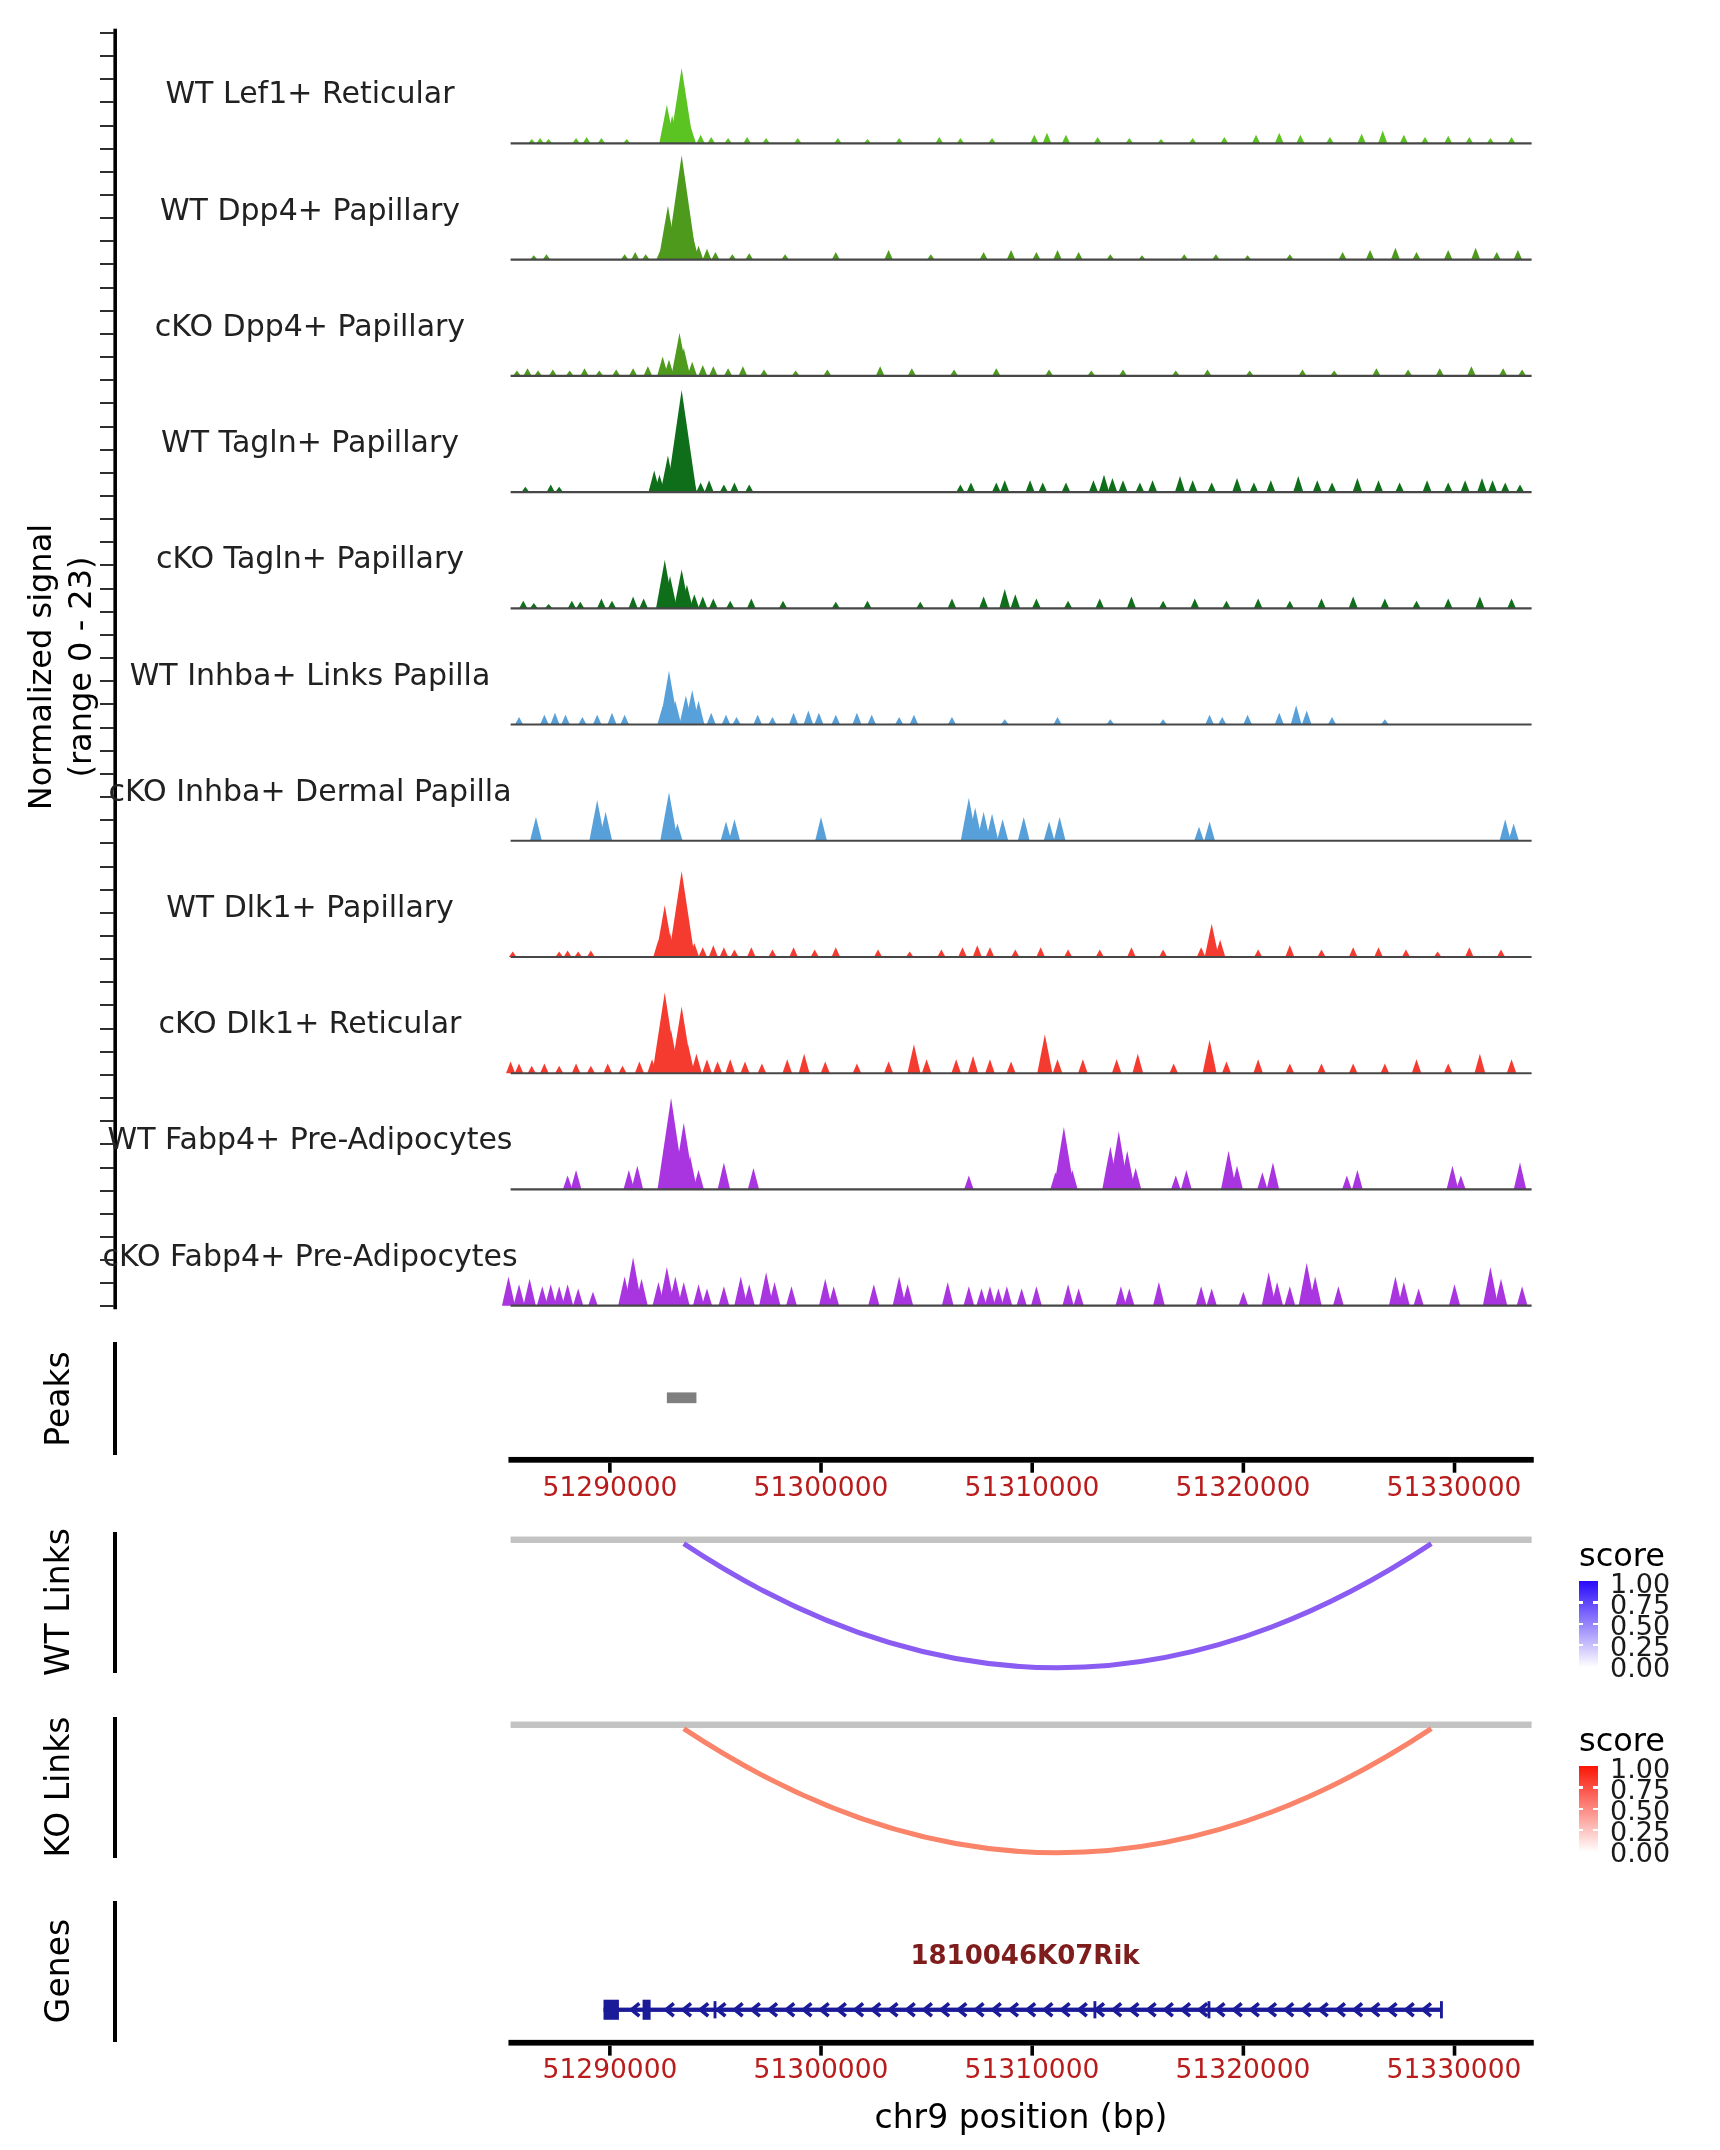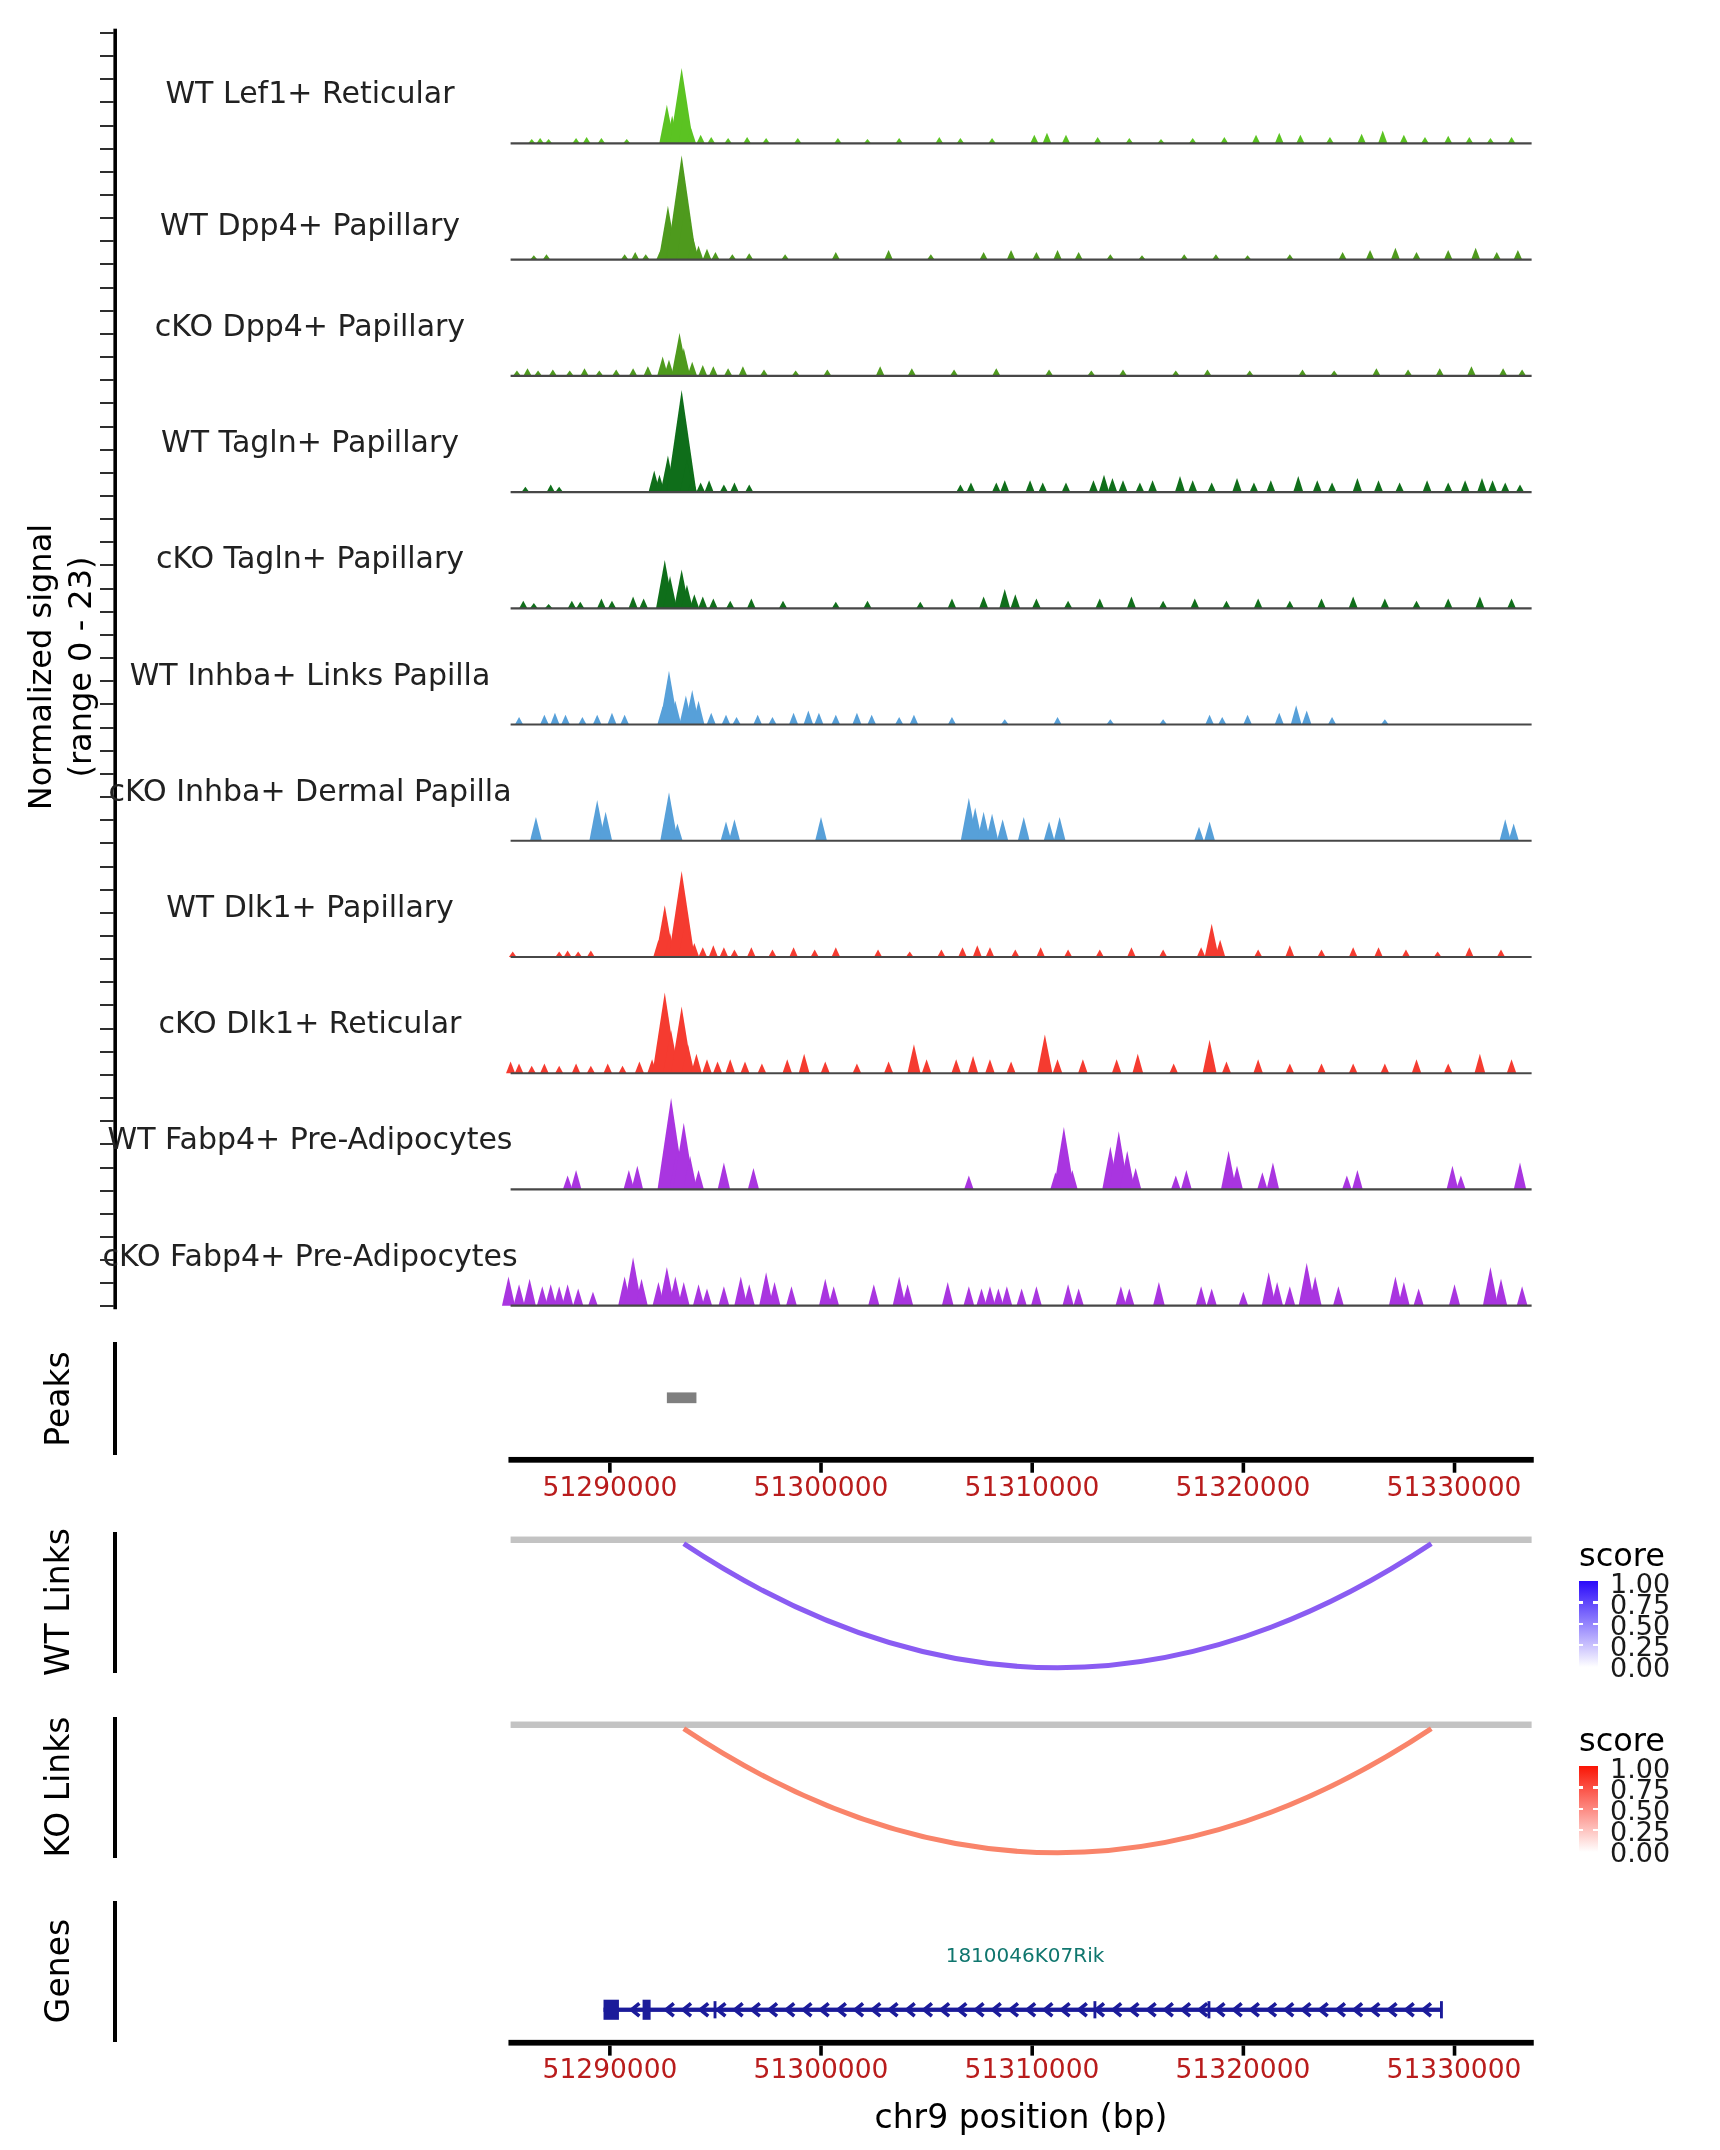--- a/index.html
+++ b/index.html
@@ -11,22 +11,22 @@
   .ticklab{position:absolute;transform:translate(-50%,-50%);font-size:26.5px;
            color:#b91c1c;white-space:nowrap;}
   .seclabel{position:absolute;transform:translate(-50%,-50%) rotate(-90deg);
             font-size:33px;color:#000;white-space:nowrap;}
   .ytitle{position:absolute;left:60px;top:667px;
           transform:translate(-50%,-50%) rotate(-90deg);
           font-size:32px;color:#000;text-align:center;line-height:1.25;white-space:nowrap;}
   .bracket{position:absolute;left:113px;width:3.6px;background:#000;}
   .axtitle{position:absolute;transform:translate(-50%,-50%);font-size:33px;color:#000;
            white-space:nowrap;}
-  .genelab{position:absolute;transform:translate(-50%,-50%);font-size:20px;color:#0f766e;
-           white-space:nowrap;}
+  .genelab{position:absolute;transform:translate(-50%,-50%);font-size:26px;color:#7f1d1d;
+           white-space:nowrap;font-weight:bold;}
   .legtitle{position:absolute;font-size:32px;color:#000;white-space:nowrap;}
   .legbar{position:absolute;left:1579px;width:18.6px;height:86px;}
   .leglab{position:absolute;left:1610px;transform:translate(0,-50%);font-size:27px;
           color:#1a1a1a;white-space:nowrap;line-height:1;}
   .legnotch{position:absolute;width:4.3px;height:2.2px;background:#ffffff;}
   .ytickmark{position:absolute;width:13.6px;height:2.2px;background:#2e2e2e;left:100px;}
 </style>
 </head>
 <body>
 
@@ -604,21 +604,21 @@
   <div class="legbar" id="legbar-ko" style="top: 1766px; background: linear-gradient(rgb(250, 21, 5), rgb(255, 255, 255));">
       <div class="legnotch" style="left: 0px; top: 20.4px;"></div>
       <div class="legnotch" style="left: 14.3px; top: 20.4px;"></div>
       <div class="legnotch" style="left: 0px; top: 42px;"></div>
       <div class="legnotch" style="left: 14.3px; top: 42px;"></div>
       <div class="legnotch" style="left: 0px; top: 63px;"></div>
       <div class="legnotch" style="left: 14.3px; top: 63px;"></div>
     </div>
 
 <div class="tracklab" style="left: 310px; top: 92px;">WT Lef1+ Reticular</div>
-    <div class="tracklab" style="left: 310px; top: 209px; margin-top: 15px;">WT Dpp4+ Papillary</div>
+    <div class="tracklab" style="left: 310px; top: 209px;">WT Dpp4+ Papillary</div>
     <div class="tracklab" style="left: 310px; top: 325px;">cKO Dpp4+ Papillary</div>
     <div class="tracklab" style="left: 310px; top: 441px;">WT Tagln+ Papillary</div>
     <div class="tracklab" style="left: 310px; top: 557px;">cKO Tagln+ Papillary</div>
     <div class="tracklab" style="left: 310px; top: 674px;">WT Inhba+ Links Papilla</div>
     <div class="tracklab" style="left: 310px; top: 790px;">cKO Inhba+ Dermal Papilla</div>
     <div class="tracklab" style="left: 310px; top: 906px;">WT Dlk1+ Papillary</div>
     <div class="tracklab" style="left: 310px; top: 1022px;">cKO Dlk1+ Reticular</div>
     <div class="tracklab" style="left: 310px; top: 1138px;">WT Fabp4+ Pre-Adipocytes</div>
     <div class="tracklab" style="left: 310px; top: 1255px;">cKO Fabp4+ Pre-Adipocytes</div>
     <div class="ytickmark" style="top: 32px;"></div>

